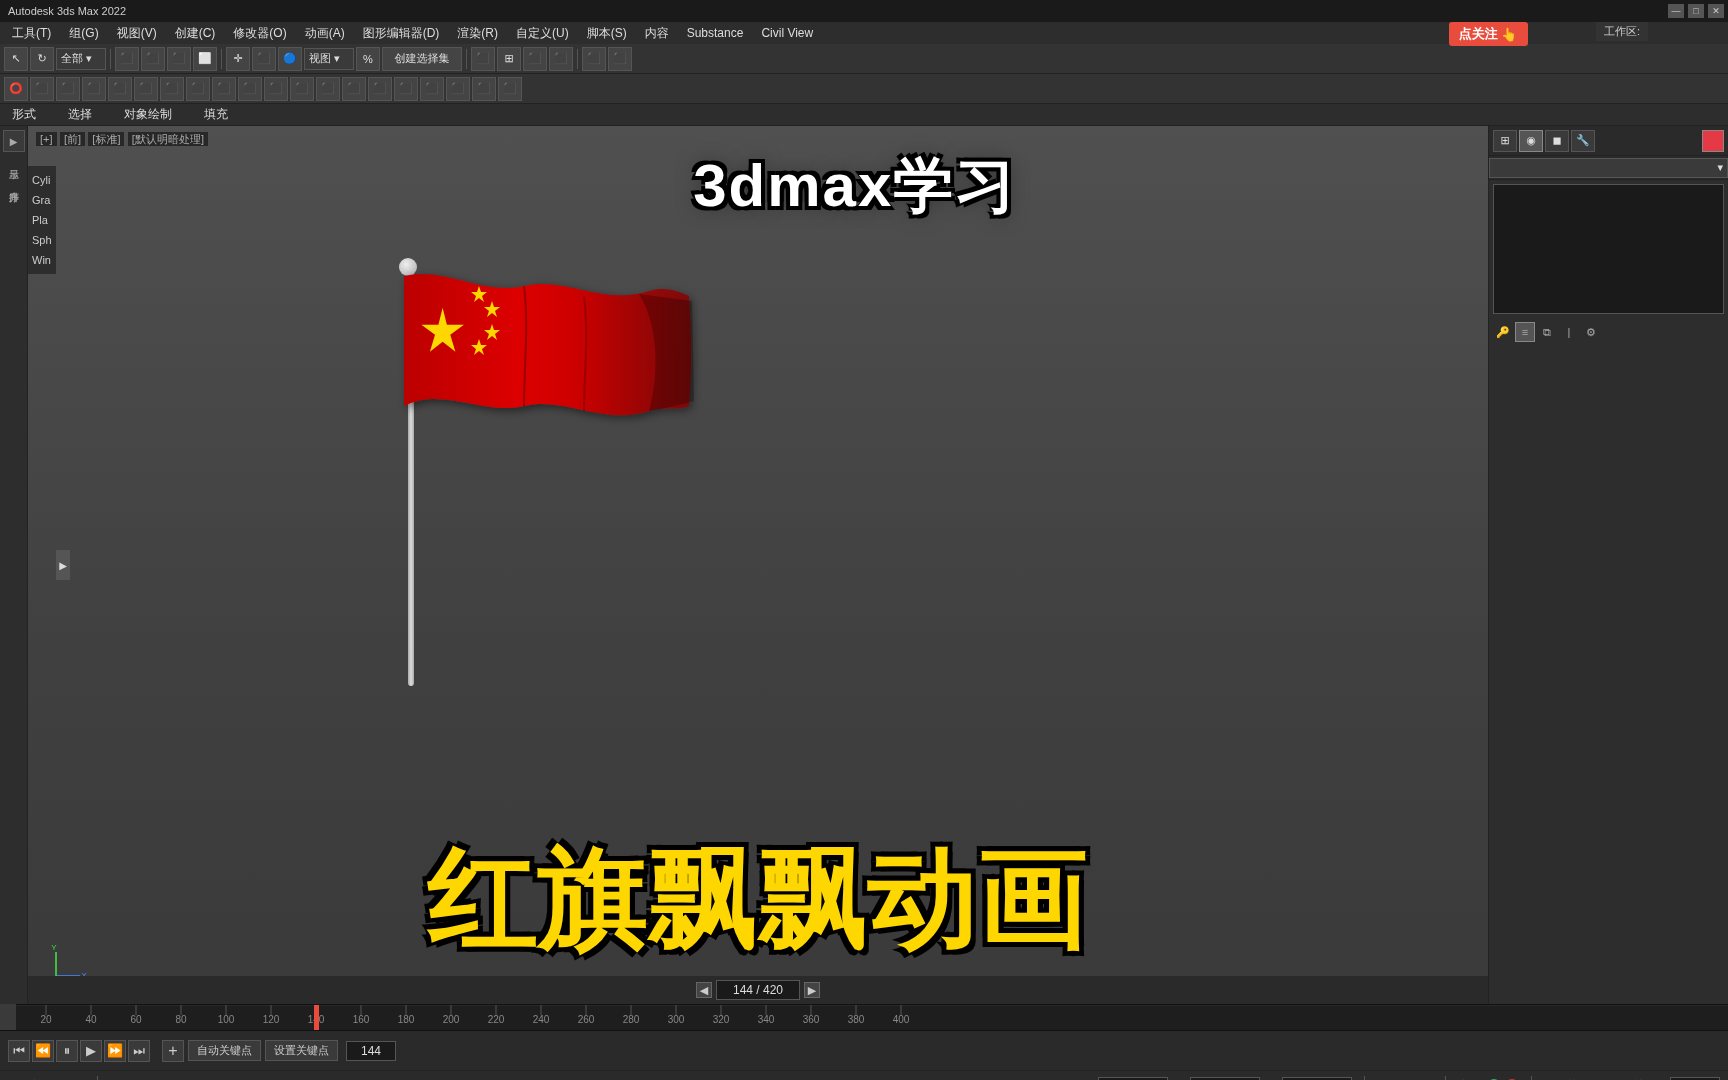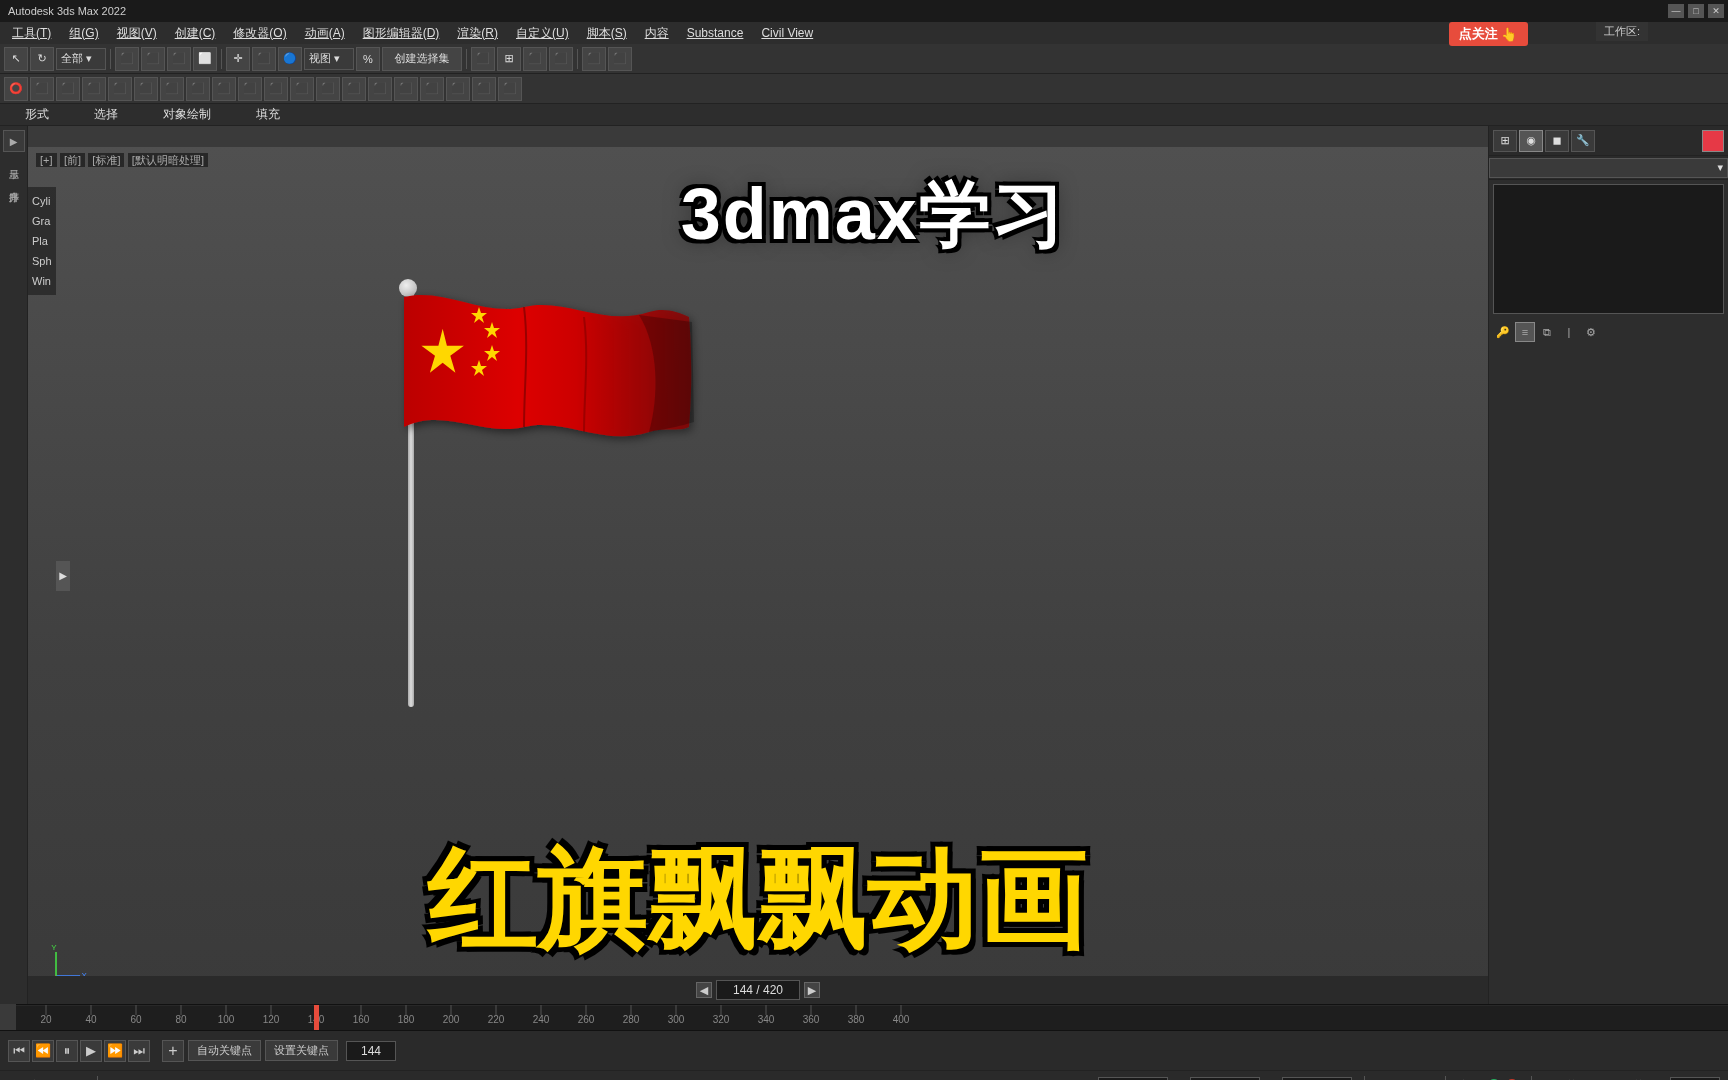--- a/index.html
+++ b/index.html
@@ -56,21 +56,20 @@
       align-items: center;
       padding: 0 4px;
       gap: 2px;
     }
     .menu-item {
       padding: 2px 8px;
       font-size: 12px;
       color: #ddd;
       cursor: pointer;
       white-space: nowrap;
-      text-decoration: underline;
     }
 
     
     #toolbar1 {
       height: 30px;
       background: #333;
       display: flex;
       align-items: center;
       padding: 0 4px;
       gap: 2px;
@@ -127,21 +126,20 @@
       align-items: center;
       padding: 0 4px;
       gap: 16px;
       border-bottom: 1px solid #222;
     }
     .subtb-label {
       font-size: 12px;
       color: #ddd;
       cursor: pointer;
       padding: 2px 8px;
-      margin-left: 13px;
     }
 
     
     #main-area {
       display: flex;
       height: calc(1080px - 22px - 22px - 30px - 30px - 22px - 46px - 30px);
     }
 
     
     #left-panel {
@@ -172,21 +170,20 @@
       writing-mode: vertical-rl;
       margin-top: 8px;
     }
 
     
     #viewport {
       flex: 1;
       background: #3f3f3f;
       position: relative;
       overflow: hidden;
-      margin-top: 21px;
     }
     #viewport-header {
       position: absolute;
       top: 6px;
       left: 8px;
       font-size: 12px;
       color: #ddd;
       z-index: 5;
     }
     .viewport-corner-btn {
@@ -223,21 +220,21 @@
       left: 356px;
       top: 140px;
     }
 
     
     #title-3dmax {
       position: absolute;
       top: 20px;
       left: 50%;
       transform: translateX(-20%);
-      font-size: 72px;
+      font-size: 60px;
       font-weight: 900;
       color: white;
       text-shadow: -4px -4px 0 #000, 4px -4px 0 #000, -4px 4px 0 #000, 4px 4px 0 #000, 0 0 20px rgba(0,0,0,0.5);
       z-index: 10;
       white-space: nowrap;
       font-family: 'Microsoft YaHei', Arial Black, sans-serif;
       letter-spacing: 2px;
     }
 
     

